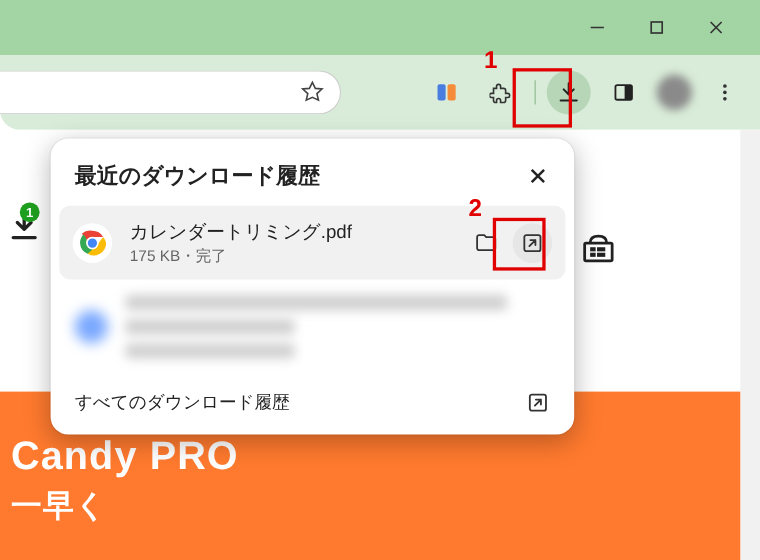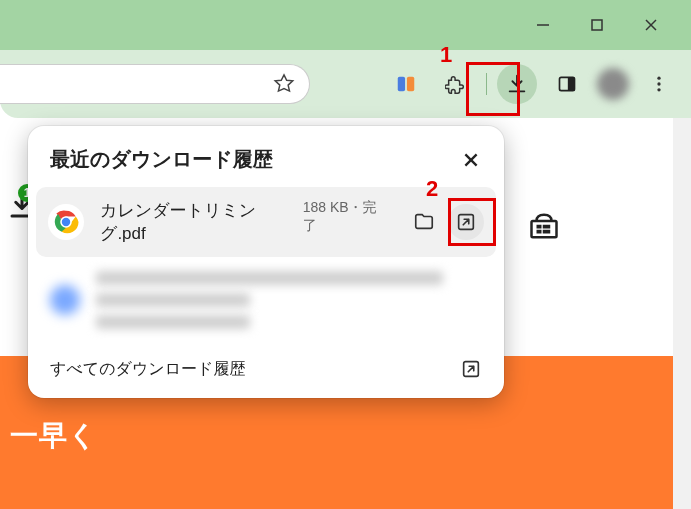--- a/index.html
+++ b/index.html
@@ -90,21 +90,21 @@
   .orange {
     position:absolute; left:0; top:238px; right:18px; height:160px;
     background:#ff7a2e; color:#fff;
     display:flex; flex-direction:column; justify-content:center;
     padding-left:10px; gap:6px;
   }
   .orange .big { font-size:36px; font-weight:800; letter-spacing:1px; }
   
   .popup {
     position:absolute;
-    left:28px; top:126px;
+    left:46px; top:126px;
     width:476px;
     background:#fff;
     border-radius:16px;
     box-shadow: 0 6px 24px rgba(0,0,0,.28), 0 0 0 1px rgba(0,0,0,.06);
     z-index:10;
     padding: 10px 0 12px 0;
   }
   .popup-head {
     display:flex; align-items:center; justify-content:space-between;
     padding: 10px 22px 14px 22px;
@@ -115,21 +115,21 @@
     display:flex; align-items:center;
     padding: 12px 20px;
     gap:16px;
   }
   .item.hover { background:#f1f1f1; border-radius:10px; margin:0 8px; padding:12px 12px; }
   .file-icon {
     width:36px; height:36px; border-radius:50%;
     display:flex; align-items:center; justify-content:center;
     background:#fff;
   }
-  .file-text { flex:1; display:flex; flex-direction:row; gap:2px; }
+  .file-text { flex:1; display:flex; flex-direction:column; gap:2px; }
   .file-name { font-size:17px; color:#222; }
   .file-meta { font-size:14px; color:#666; }
   .item-actions { display:flex; align-items:center; gap:6px; }
   .ibtn { width:36px; height:36px; display:flex; align-items:center; justify-content:center; border-radius:18px; }
   .ibtn.hl { background:#e6e6e6; }
   .callout2 {
     position:absolute;
     left:448px; top:198px;
     width:48px; height:48px;
     border:3px solid #e10000;
@@ -232,20 +232,21 @@
 
 <div class="page">
   <div class="scroll"></div>
   <div class="dot-badge">1</div>
   <div class="page-left">
     <svg width="30" height="30" viewBox="0 0 24 24">
         <path d="M12 3v11m0 0l-5-5m5 5l5-5M4 20h16" fill="none" stroke="#222" stroke-width="2.4" stroke-linecap="round"></path>
       </svg>
   </div>
   <div class="orange">
+    <div class="big">Candy PRO</div>
     <div class="big" style="font-size:28px">一早く</div>
   </div>
 </div>
 
 <div class="outside-icon">
   <svg width="30" height="30" viewBox="0 0 24 24">
       <rect x="2" y="8" width="20" height="13" rx="1" fill="none" stroke="#222" stroke-width="2"></rect>
       <path d="M6 8c0-3 2-5 6-5s6 2 6 5" fill="none" stroke="#222" stroke-width="2"></path>
       <rect x="6" y="11" width="4" height="3" fill="#222"></rect>
       <rect x="11" y="11" width="6" height="3" fill="#222"></rect>
@@ -271,21 +272,21 @@
         <circle cx="24" cy="24" r="22" fill="#fff"></circle>
         <path d="M24 6a18 18 0 0115.6 9H24a9 9 0 00-7.8 4.5L8.6 10.4A18 18 0 0124 6z" fill="#ea4335"></path>
         <path d="M44 24a18 18 0 01-27 15.6l7.8-13.5A9 9 0 0033 24l.1-.5 6.5-8.5A18 18 0 0144 24z" fill="#fbbc05"></path>
         <path d="M17 39.6A18 18 0 016 24c0-5 2-9.5 5.3-12.8l7.6 13.2A9 9 0 0024 33l.5-.02L17 39.6z" fill="#34a853"></path>
         <circle cx="24" cy="24" r="8" fill="#4285f4"></circle>
         <circle cx="24" cy="24" r="8" fill="none" stroke="#fff" stroke-width="2.5"></circle>
       </svg>
     </div>
     <div class="file-text">
       <div class="file-name">カレンダートリミング.pdf</div>
-      <div class="file-meta">188 KB・完了</div>
+      <div class="file-meta">175 KB・完了</div>
     </div>
     <div class="item-actions">
       <div class="ibtn">
         <svg width="22" height="22" viewBox="0 0 24 24">
             <path d="M3 6a2 2 0 012-2h5l2 2h7a2 2 0 012 2v9a2 2 0 01-2 2H5a2 2 0 01-2-2V6z" fill="none" stroke="#333" stroke-width="1.8"></path>
           </svg>
       </div>
       <div class="ibtn hl">
         <svg width="22" height="22" viewBox="0 0 24 24">
             <rect x="4" y="4" width="16" height="16" rx="2" fill="none" stroke="#333" stroke-width="1.8"></rect>

